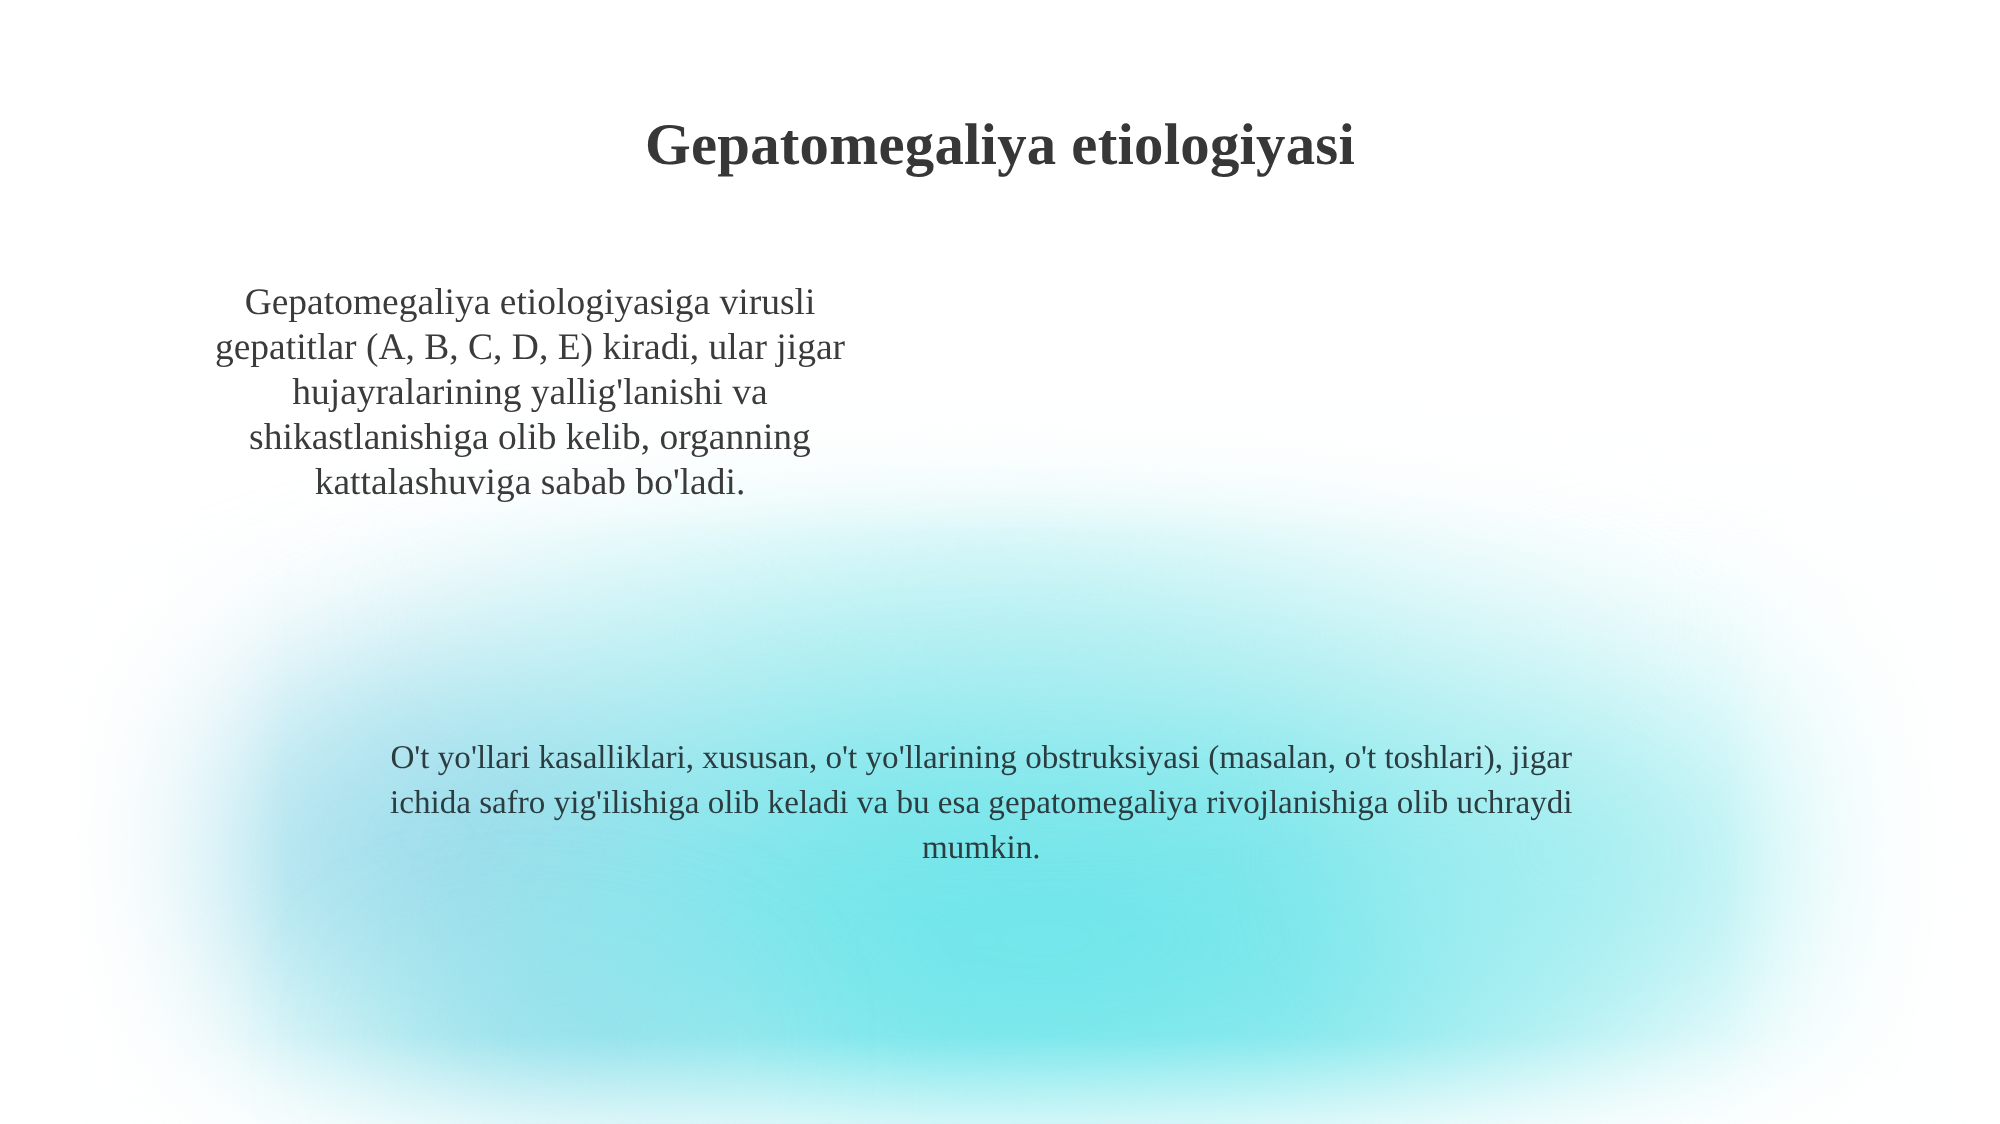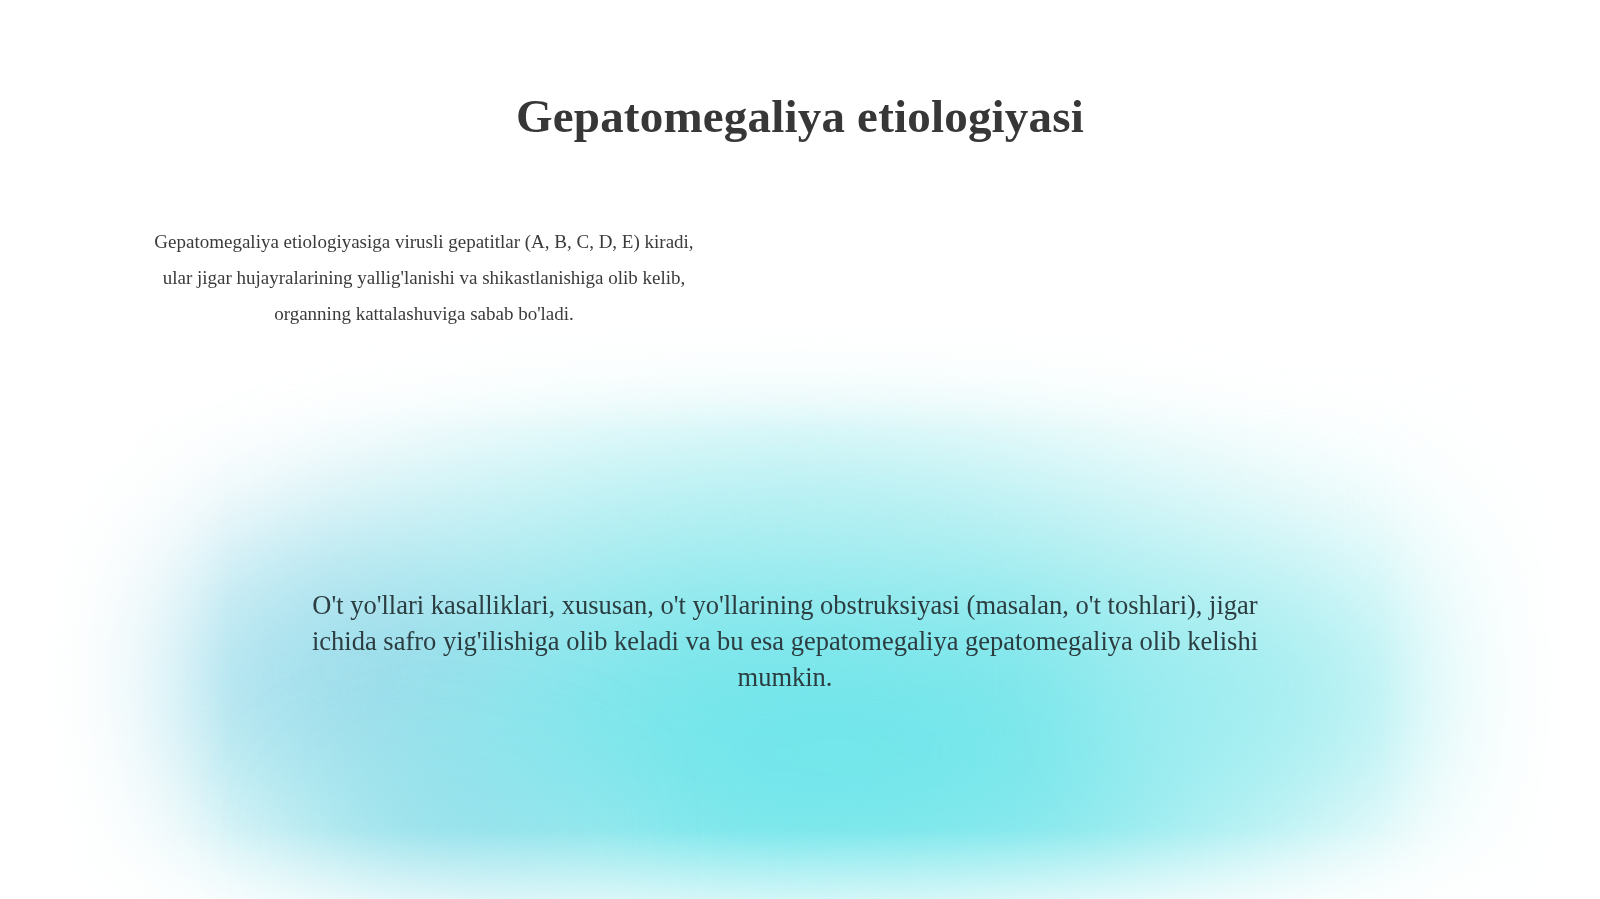--- a/index.html
+++ b/index.html
@@ -122,21 +122,21 @@
     font-size: 47px;
     font-weight: 700;
     color: #373737;
     letter-spacing: 0.2px;
     line-height: 1.16;
   }
 
   .col {
     position: absolute;
     text-align: center;
-    font-size: 19px;
+    font-size: 30px;
     line-height: 36px;
     color: #3b3b3b;
   }
   #col-left  { left: 138px; top: 224px; width: 572px; }
   #col-right { left: 778px; top: 224px; width: 696px; }
 
   #bottom-block {
     position: absolute;
     left: 280px; top: 587px;
     width: 1010px;
@@ -163,16 +163,16 @@
   <div class="wc-white-right"></div>
   <div class="wc-white-bottom"></div>
 
   <div id="content">
 
     <h1 id="title">Gepatomegaliya etiologiyasi</h1>
 
     <div class="col" id="col-left">Gepatomegaliya etiologiyasiga virusli gepatitlar (A, B, C, D, E) kiradi, ular jigar hujayralarining yallig'lanishi va shikastlanishiga olib kelib, organning kattalashuviga sabab bo'ladi.</div>
 
 
-    <div id="bottom-block">O't yo'llari kasalliklari, xususan, o't yo'llarining obstruksiyasi (masalan, o't toshlari), jigar ichida safro yig'ilishiga olib keladi va bu esa gepatomegaliya gepatomegaliya olib kelishi mumkin.</div>
+    <div id="bottom-block">O't yo'llari kasalliklari, xususan, o't yo'llarining obstruksiyasi (masalan, o't toshlari), jigar ichida safro yig'ilishiga olib keladi va bu esa gepatomegaliya rivojlanishiga olib uchraydi mumkin.</div>
 
   </div>
 </div>
 
 </body></html>

